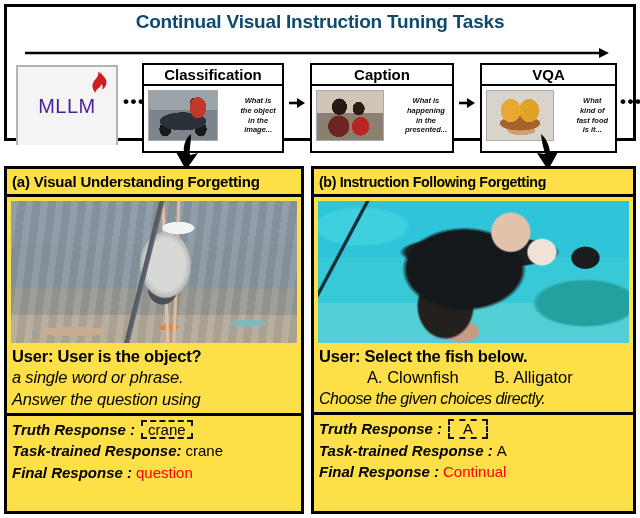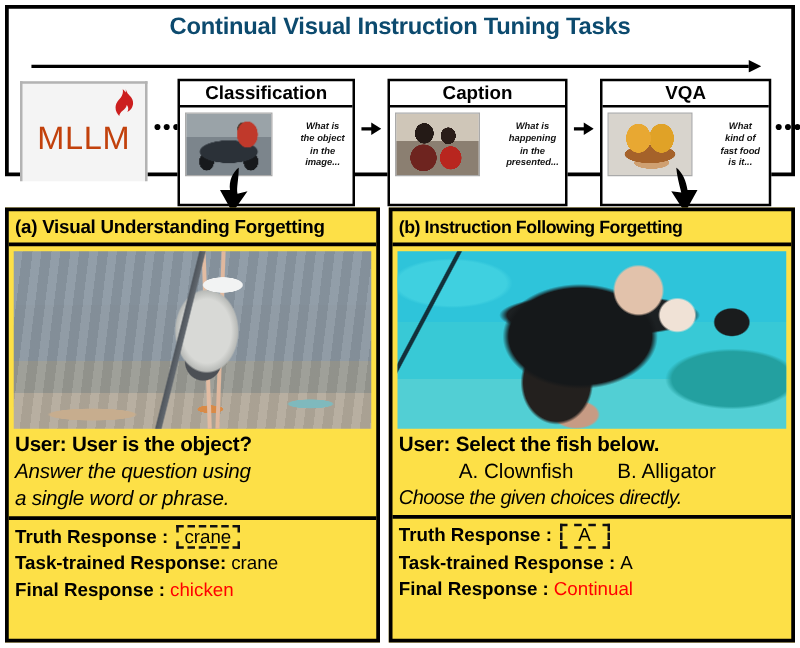--- a/index.html
+++ b/index.html
@@ -39,22 +39,22 @@
     left: 9px; top: 58px;
     width: 102px; height: 80px;
     background: #f4f4f4;
     border: 2px solid #b3b3b3;
     border-bottom: none;
   }
   #mllm-label {
     position: absolute;
     left: 0; top: 28px; width: 100%;
     text-align: center;
-    font-size: 26px;
-    color: #c2410c;
+    font-size: 20px;
+    color: #4c1d95;
     letter-spacing: 0.5px;
   }
   #flame-icon {
     position: absolute;
     right: 7px; top: 4px;
     width: 17px; height: 22px;
   }
 
   .dots {
     position: absolute;
@@ -62,21 +62,21 @@
     font-weight: bold;
     color: #000;
     letter-spacing: 1.5px;
     line-height: 1;
   }
 
   
   .task-card {
     position: absolute;
     top: 56px;
-    height: 102px;
+    height: 90px;
     border: 2px solid #000;
     background: #fff;
   }
   .task-card .task-title {
     height: 21px;
     border-bottom: 2px solid #000;
     text-align: center;
     font-size: 15px;
     font-weight: bold;
     line-height: 19px;
@@ -244,21 +244,21 @@
   
   .resp-block { padding: 3px 5px 0 5px; }
   .resp-line {
     font-size: 15px;
     line-height: 1.44;
     color: #000;
     white-space: nowrap;
     display: flex;
     align-items: center;
   }
-  .resp-label { font-weight: bold; }
+  .resp-label { font-weight: bold; font-style: italic; }
   .resp-val { font-weight: normal; }
   .resp-val.red { color: #ff0000; }
   .dashed-box {
     display: inline-block;
     border: 2.5px dashed #111;
     padding: 0 5px;
     margin-left: 6px;
     font-weight: normal;
     line-height: 1.05;
   }
@@ -335,38 +335,38 @@
 </svg>
 
 <div id="panel-a" class="panel">
 
   <div class="panel-header">(a) Visual Understanding Forgetting</div>
 
   <div class="panel-photo photo-bird"></div>
 
   <div class="qa-block">
     <div class="q-user">User: User is the object?</div>
+    <div class="q-instr">a single word or phrase.</div>
     <div class="q-instr">Answer the question using</div>
-    <div class="q-instr">a single word or phrase.</div>
   </div>
 
   <div class="resp-block">
     <div class="resp-line">
       <span class="resp-label">Truth Response :</span>
       <span class="dashed-box">crane</span>
     </div>
     <div class="resp-line">
       <span class="resp-label">Task-trained Response:</span>
       <span class="sp"></span>
       <span class="resp-val">crane</span>
     </div>
     <div class="resp-line">
       <span class="resp-label">Final Response :</span>
       <span class="sp"></span>
-      <span class="resp-val red">chicken</span>
+      <span class="resp-val red">question</span>
     </div>
   </div>
 </div>
 
 <div id="panel-b" class="panel">
 
   <div class="panel-header">(b) Instruction Following Forgetting</div>
 
   <div class="panel-photo photo-ray"></div>
 

